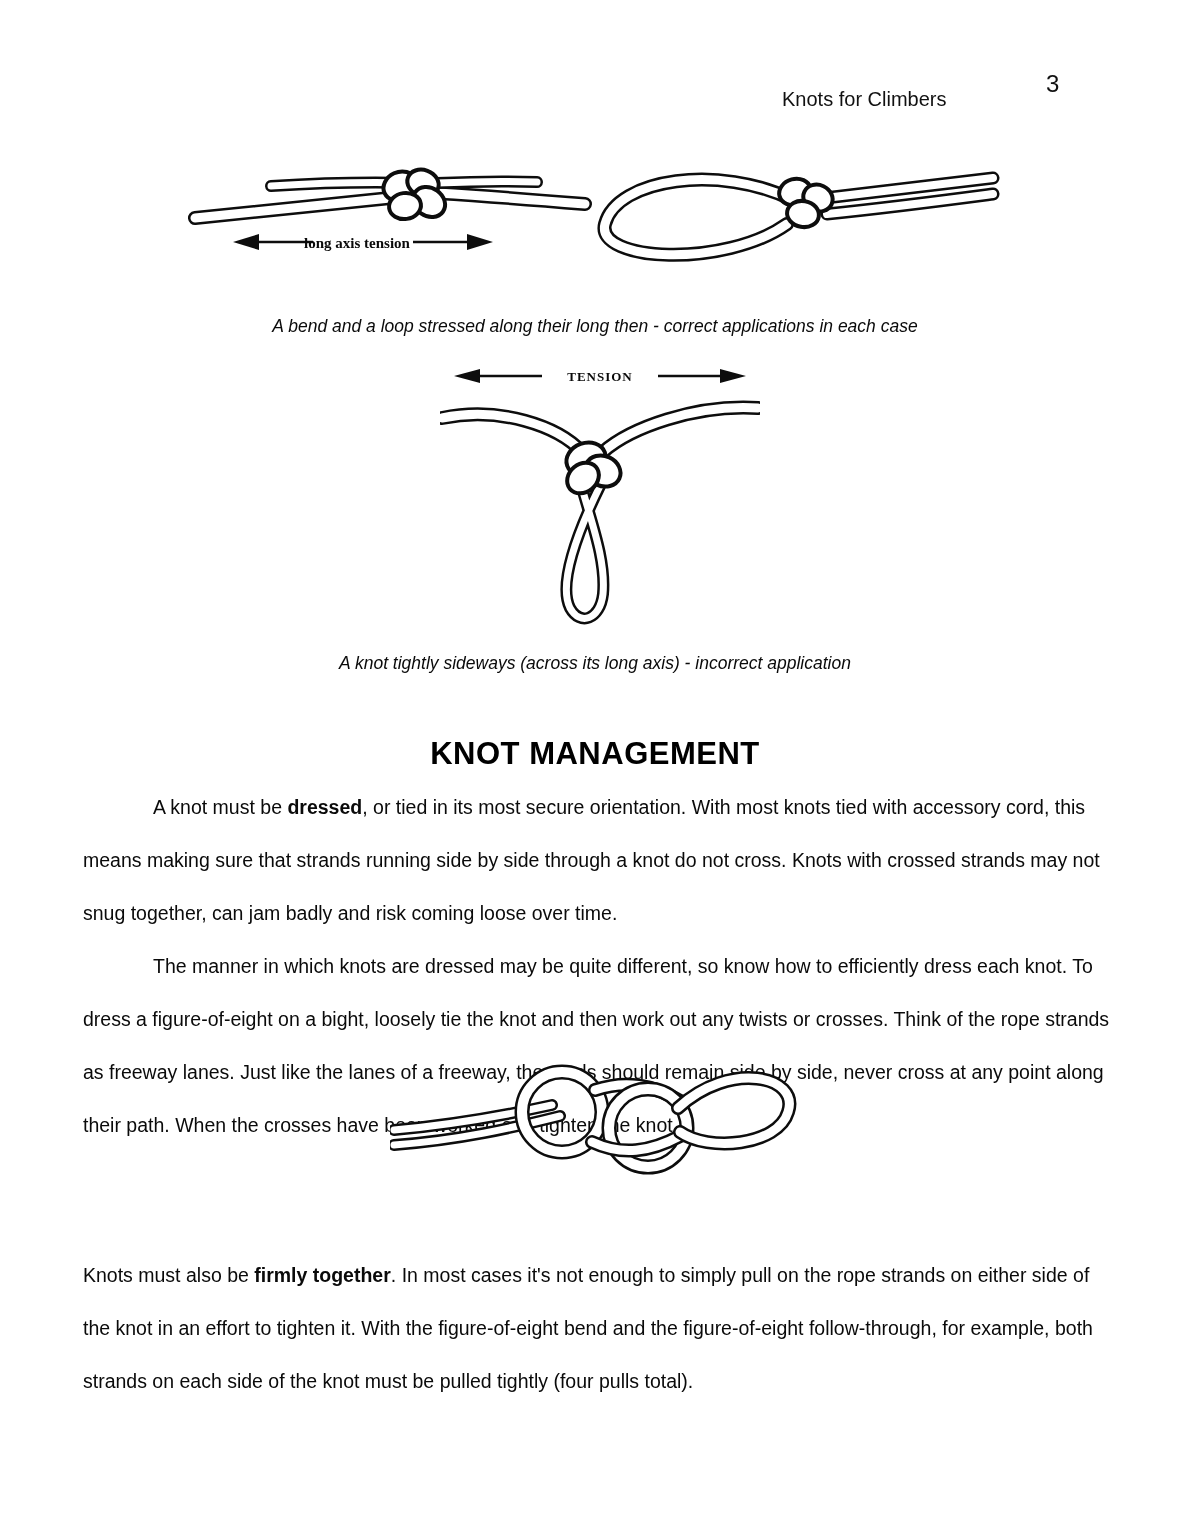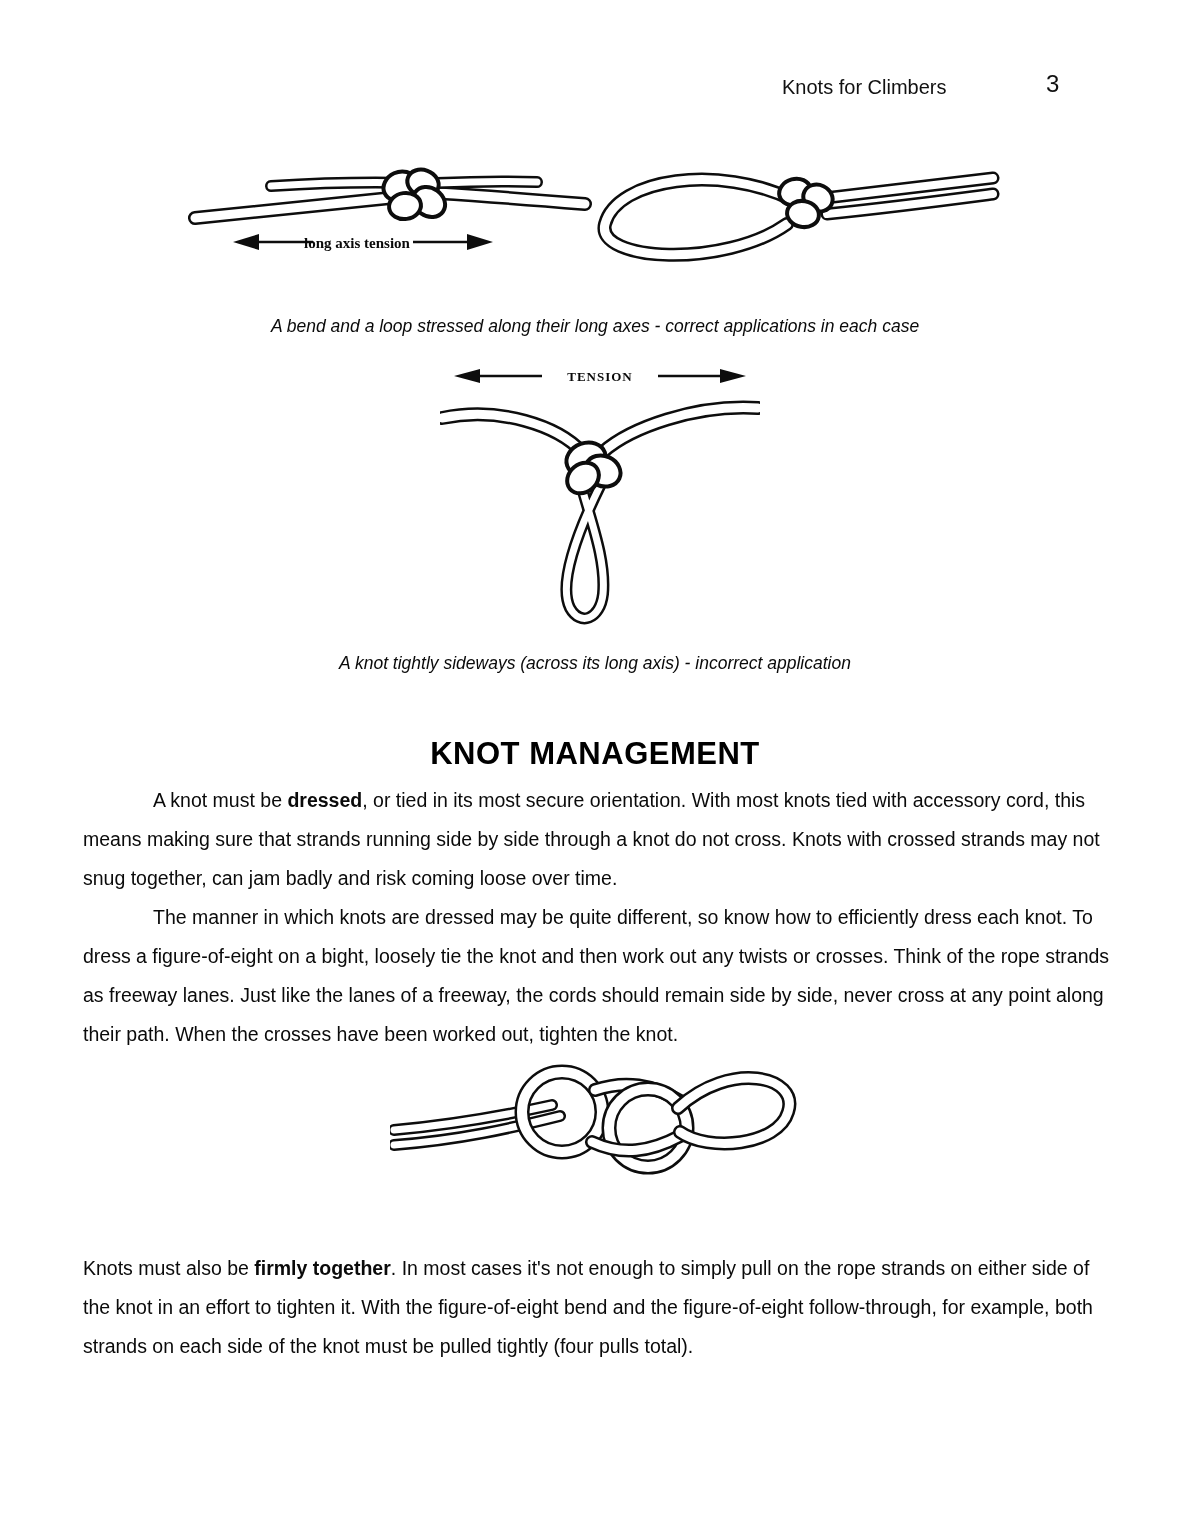--- a/index.html
+++ b/index.html
@@ -7,21 +7,21 @@
   .page {
     position:relative;
     width:1190px; height:1540px;
     background:#ffffff;
     color:#000000;
     font-family:"Liberation Sans", sans-serif;
     overflow:hidden;
     margin:0 auto;
   }
   .header-title {
-    position:absolute; left:782px; top:76px;
+    position:absolute; left:782px; top:88px;
     font-size:20px; color:#111;
   }
   .page-number {
     position:absolute; left:1046px; top:70px;
     font-size:24px; color:#111;
   }
   .figure { position:absolute; }
   .caption {
     position:absolute; left:0; width:1190px;
     text-align:center;
@@ -35,21 +35,21 @@
   .section-heading {
     position:absolute; left:0; top:736px; width:1190px;
     text-align:center;
     font-weight:bold;
     font-size:31px;
     letter-spacing:0.5px;
   }
   .body-block {
     position:absolute; left:83px; width:1028px;
     font-size:19.5px;
-    line-height:39px;
+    line-height:53px;
     color:#0a0a0a;
     text-align:left;
   }
   .body-block-1 { top:781px; }
   .body-block-2 { top:1249px; }
   .body-block p.indent { text-indent:70px; }
   .svg-label {
     font-family:"Liberation Serif", serif;
     font-weight:bold;
     fill:#0a0a0a;
@@ -101,21 +101,21 @@
         <path class="rope-in" stroke-width="8" d="M 640,62 C 700,55 760,48 808,42"></path>
         <path class="rope-out" stroke-width="13" d="M 642,78 C 710,71 770,63 808,58"></path>
         <path class="rope-in" stroke-width="8" d="M 642,78 C 710,71 770,63 808,58"></path>
         <ellipse class="coil" stroke-width="4" cx="610" cy="56" rx="16" ry="13" transform="rotate(-15 610 56)"></ellipse>
         <ellipse class="coil" stroke-width="4" cx="633" cy="62" rx="15" ry="13" transform="rotate(25 633 62)"></ellipse>
         <ellipse class="coil" stroke-width="4" cx="618" cy="78" rx="16" ry="13" transform="rotate(10 618 78)"></ellipse>
       </g>
     </svg>
   </div>
 
-  <div class="caption caption1">A bend and a loop stressed along their long axes - correct applications in each case</div>
+  <div class="caption caption1">A bend and a loop stressed along their long then - correct applications in each case</div>
 
   <div class="figure" style="left:440px; top:356px; width:320px; height:272px;">
     <svg width="320" height="272" viewBox="0 0 320 272">
       <g>
         <polygon class="arrow-head" points="14,20 40,13 40,27"></polygon>
         <line class="arrow-line" x1="38" y1="20" x2="102" y2="20"></line>
         <text class="svg-label" x="160" y="25" font-size="13" letter-spacing="1" text-anchor="middle">TENSION</text>
         <line class="arrow-line" x1="218" y1="20" x2="282" y2="20"></line>
         <polygon class="arrow-head" points="306,20 280,13 280,27"></polygon>
       </g>

